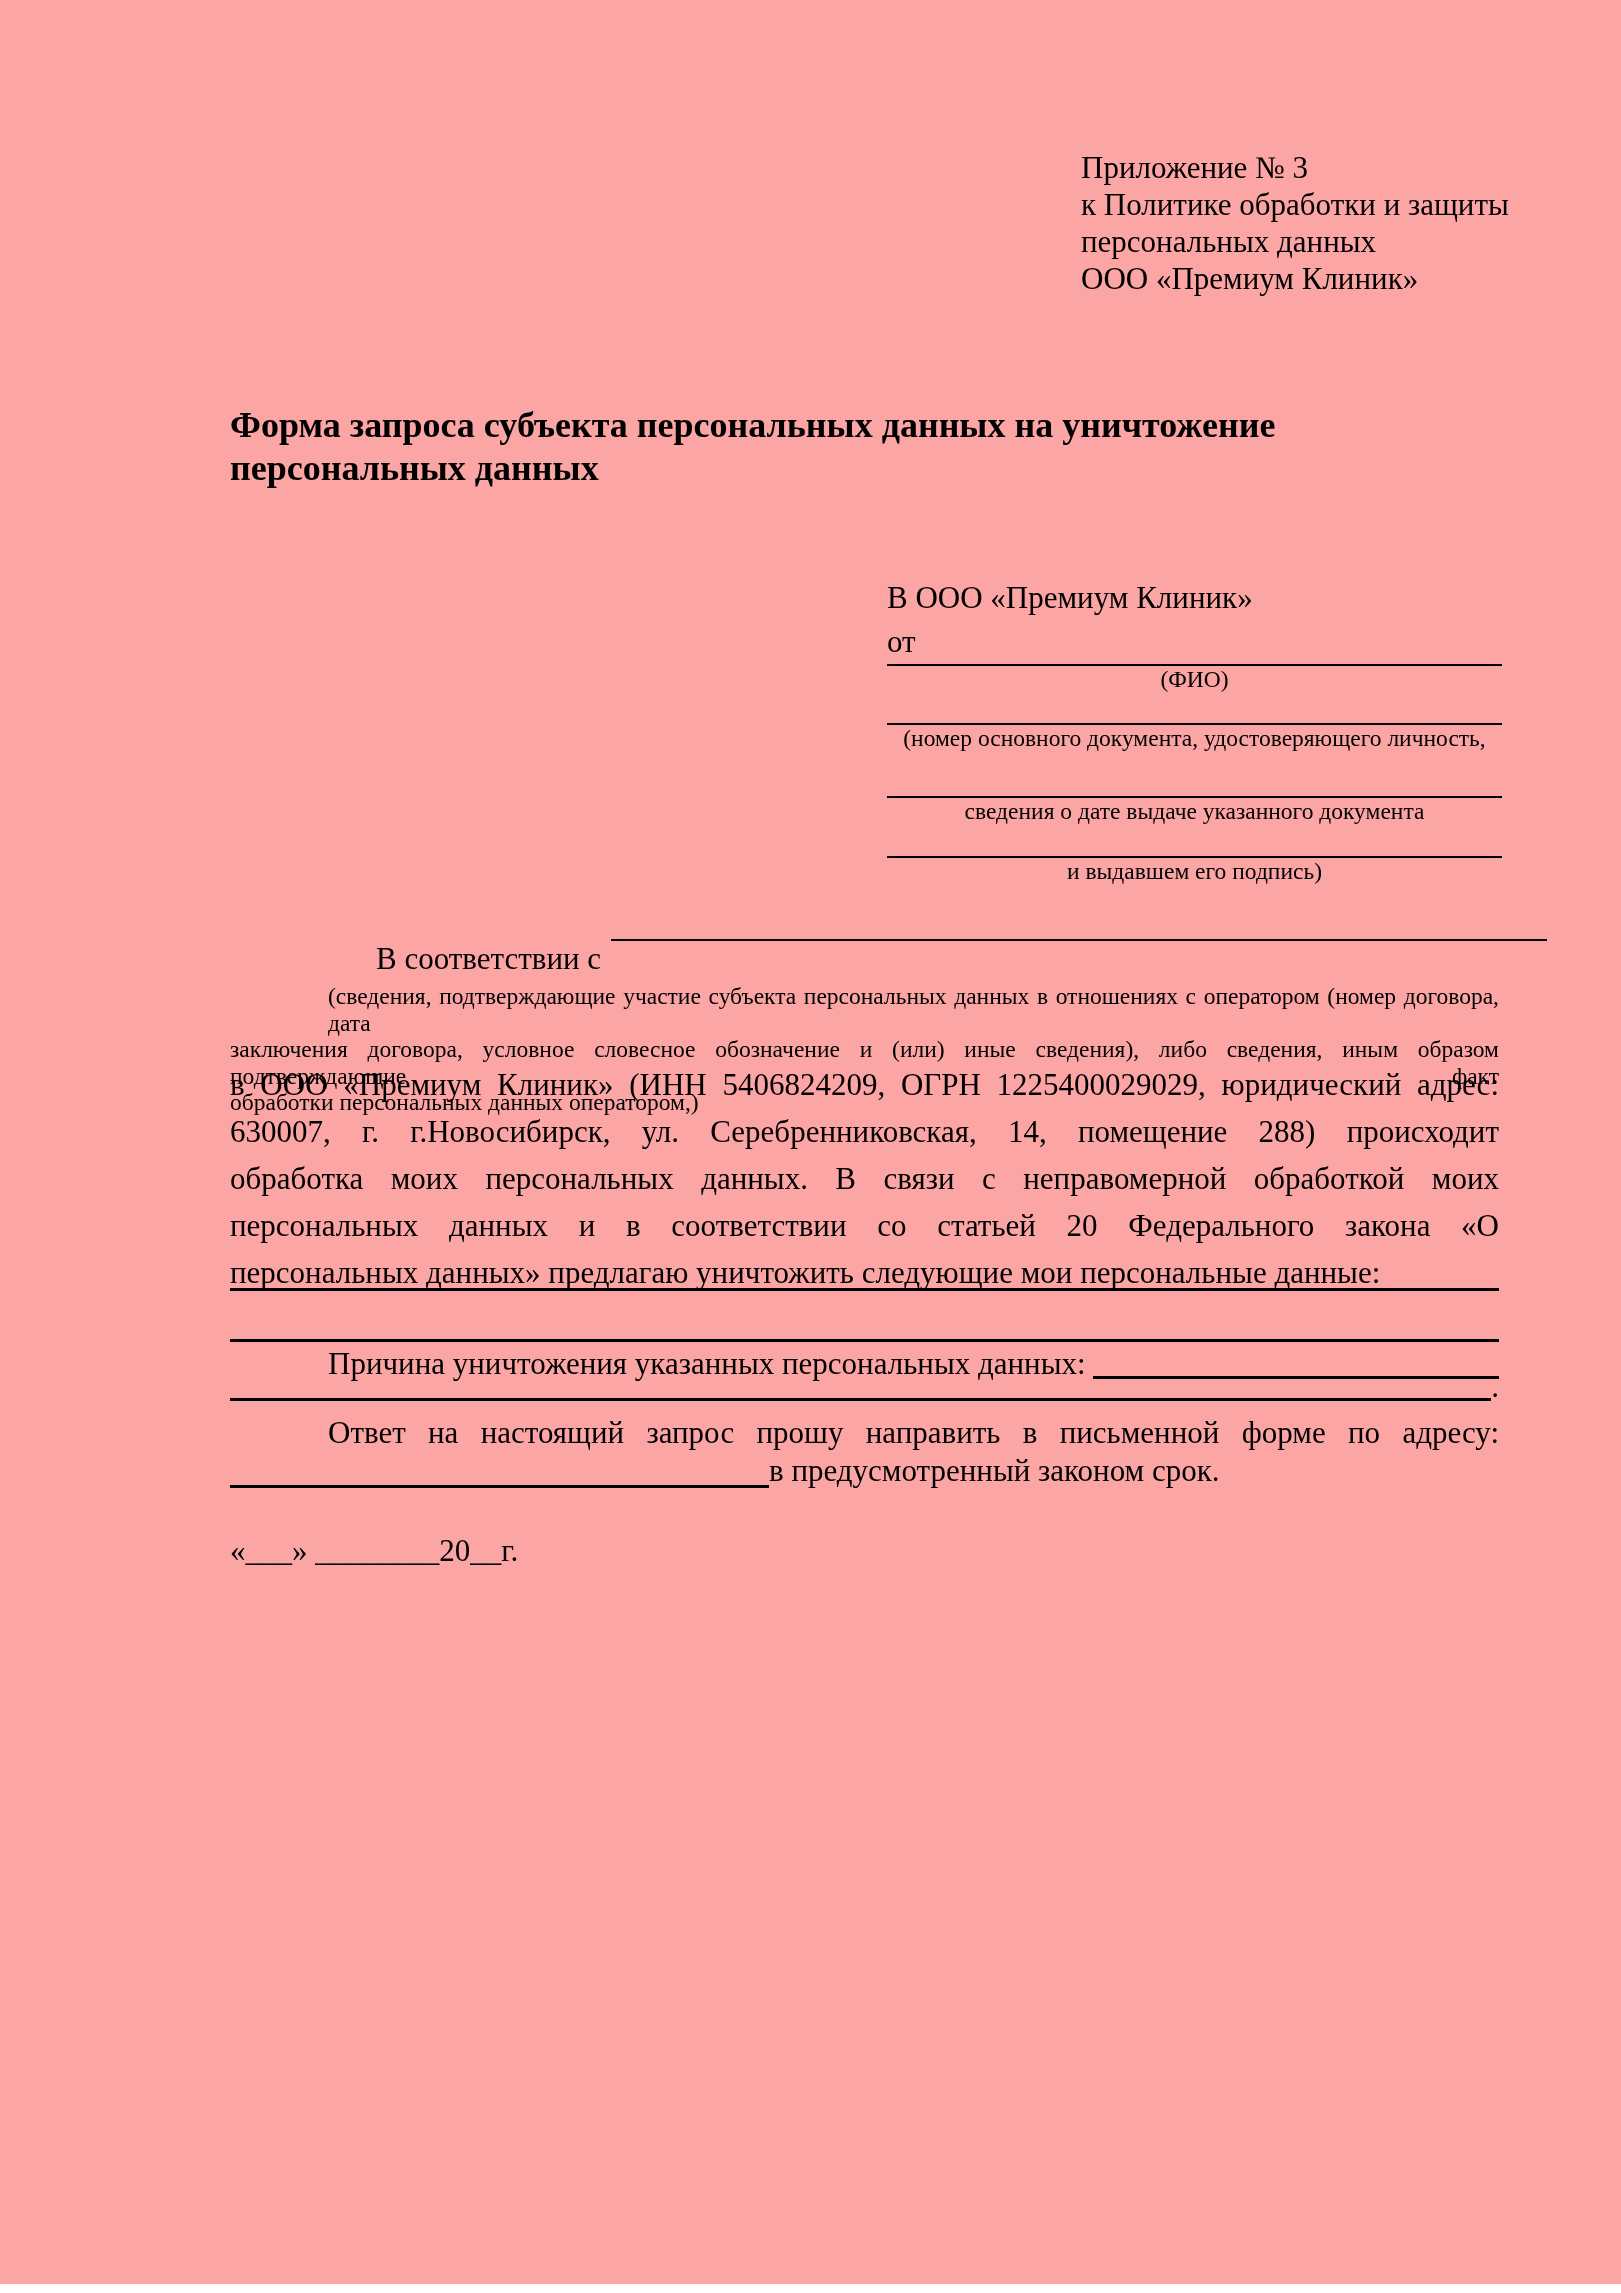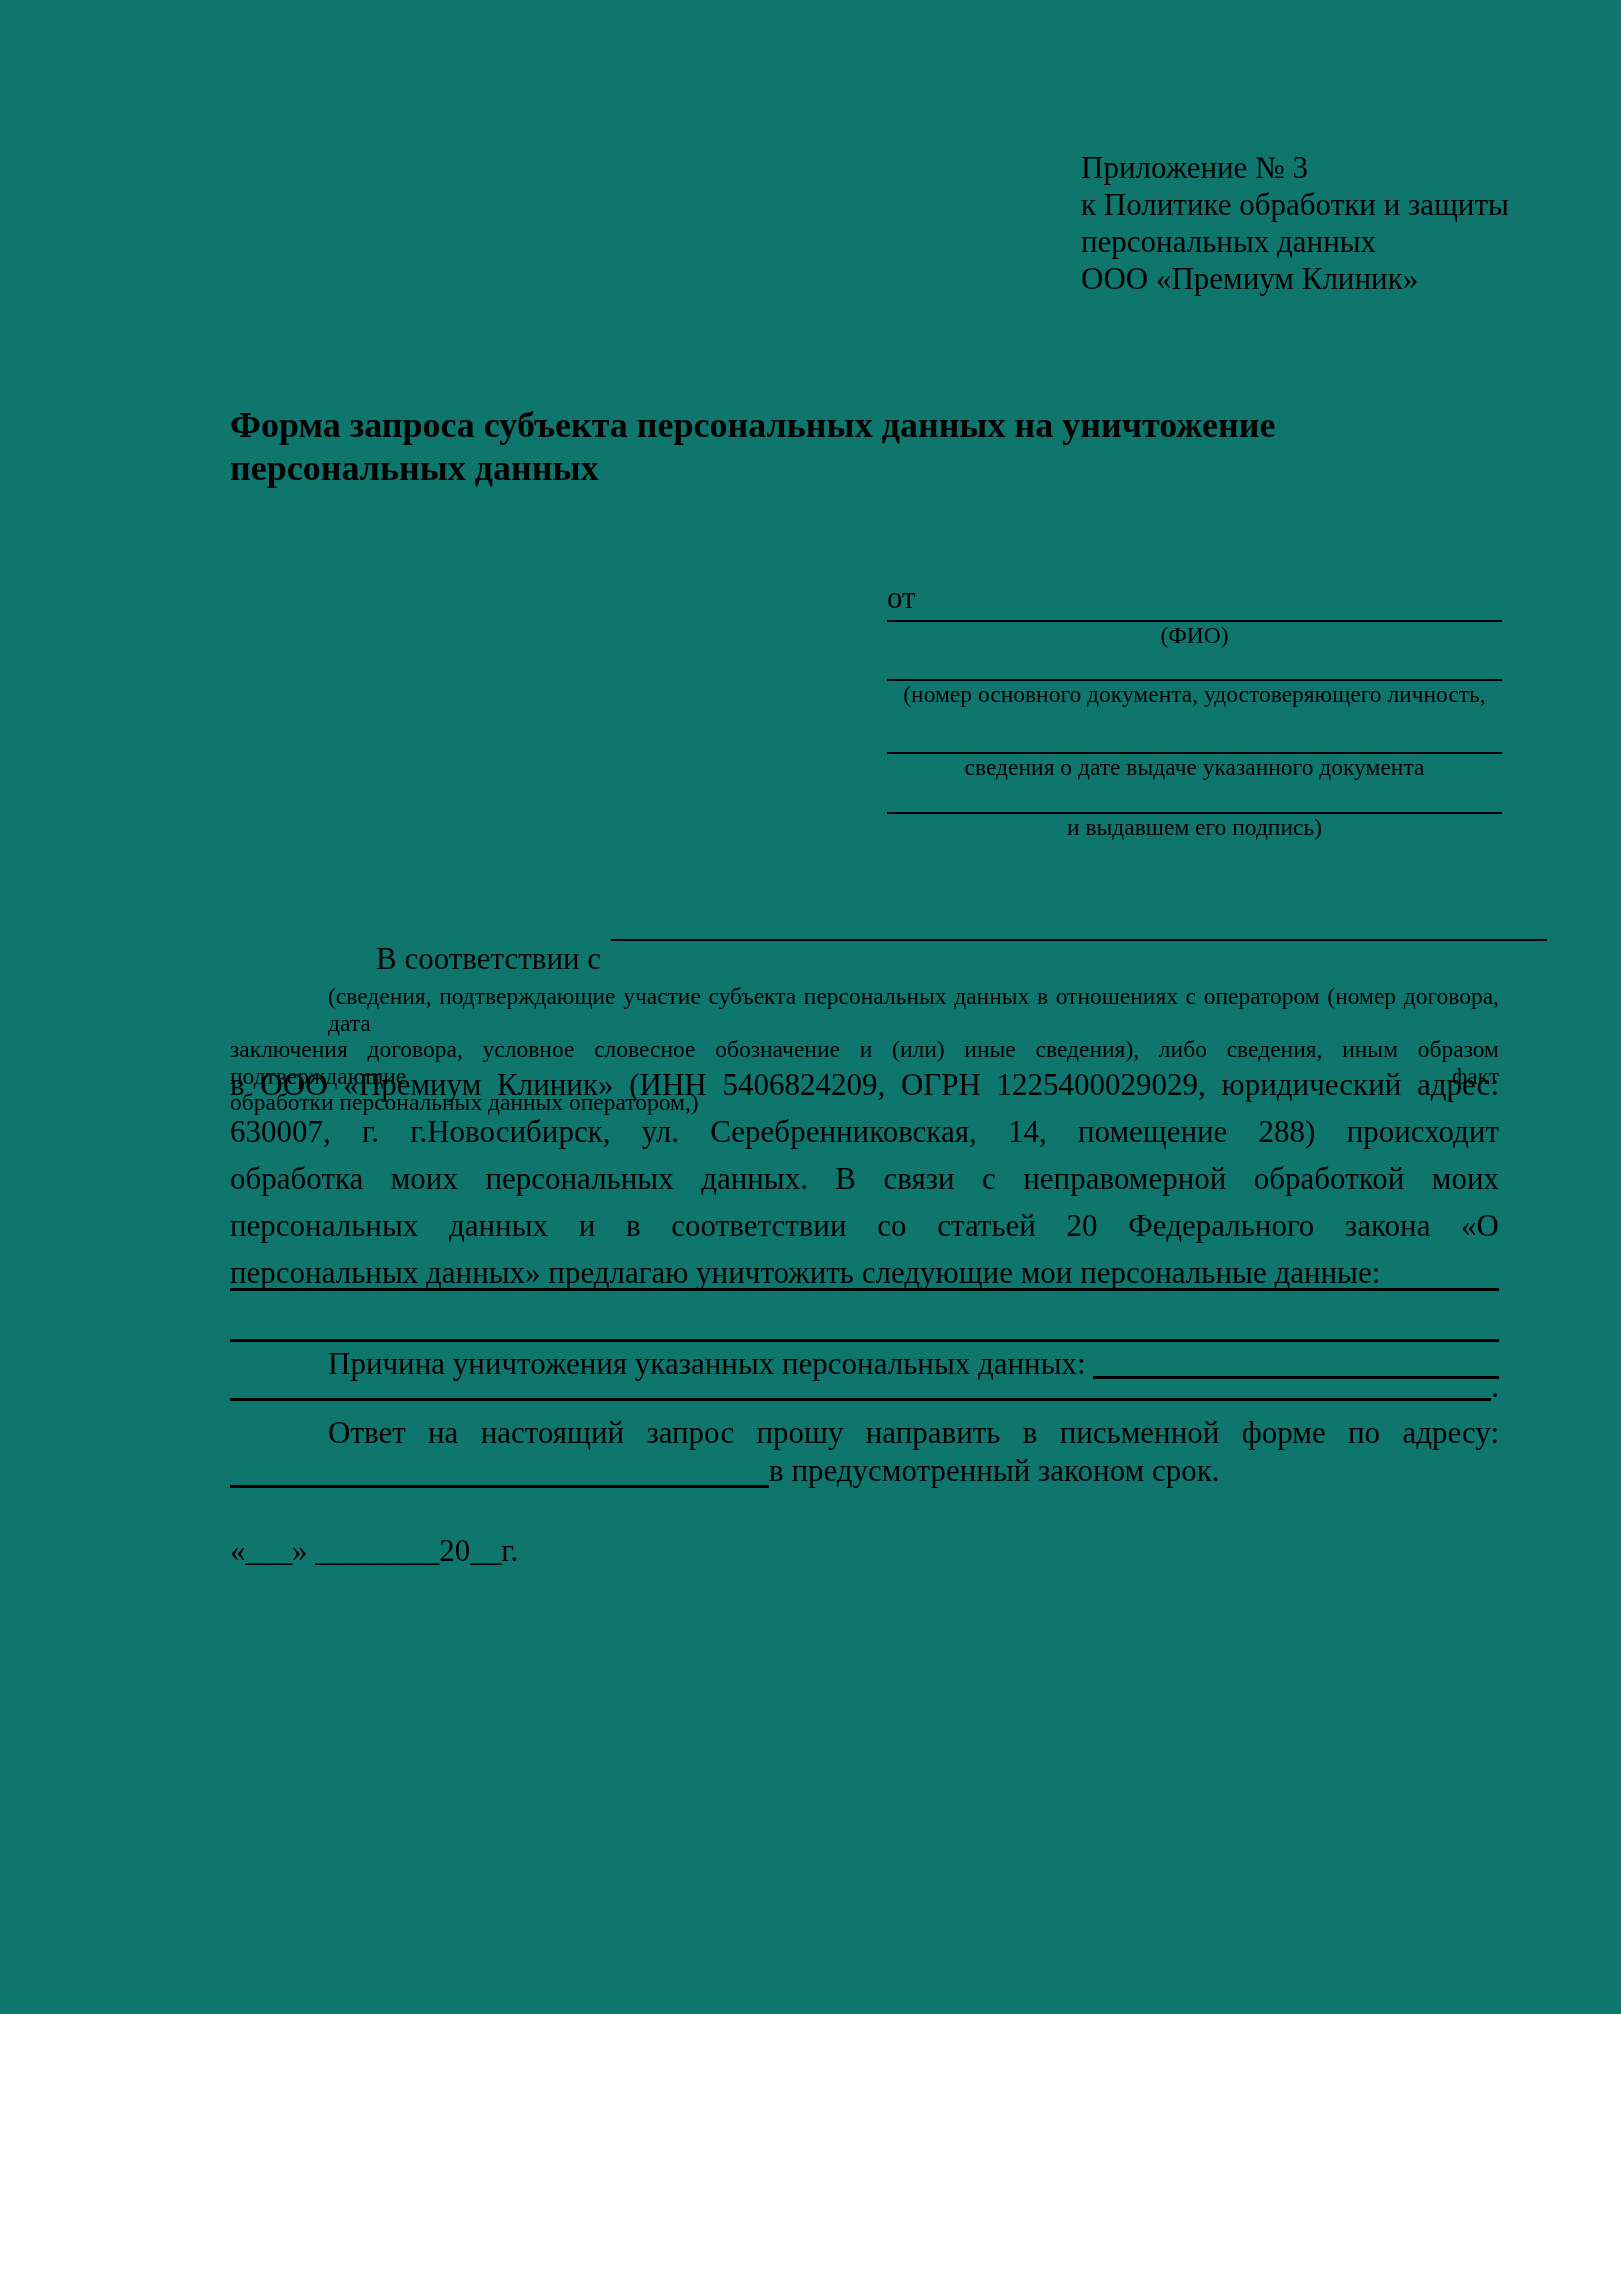--- a/index.html
+++ b/index.html
@@ -3,22 +3,22 @@
 <meta charset="utf-8">
 <style>
   html, body {
     margin: 0;
     padding: 0;
     background: #ffffff;
   }
   .page {
     position: relative;
     width: 1621px;
-    height: 2014px;
-    background: #0f766e;
+    height: 2284px;
+    background: #fca5a5;
     color: #000000;
     font-family: "Liberation Serif", "DejaVu Serif", serif;
     overflow: hidden;
   }
   
   .header-ref {
     position: absolute;
     left: 1081px;
     top: 149px;
     font-size: 31px;
@@ -185,20 +185,21 @@
     <div>персональных данных</div>
     <div>ООО «Премиум Клиник»</div>
   </div>
 
   <div class="title">
     <div>Форма запроса субъекта персональных данных на уничтожение</div>
     <div>персональных данных</div>
   </div>
 
   <div class="addressee">
+    <div class="a-line">В ООО «Премиум Клиник»</div>
     <div class="a-line">от</div>
     <div class="rule"></div>
     <div class="caption">(ФИО)</div>
     <div class="rule rule-2"></div>
     <div class="caption">(номер основного документа, удостоверяющего личность,</div>
     <div class="rule rule-3"></div>
     <div class="caption">сведения о дате выдаче указанного документа</div>
     <div class="rule rule-4"></div>
     <div class="caption">и выдавшем его подпись)</div>
   </div>

